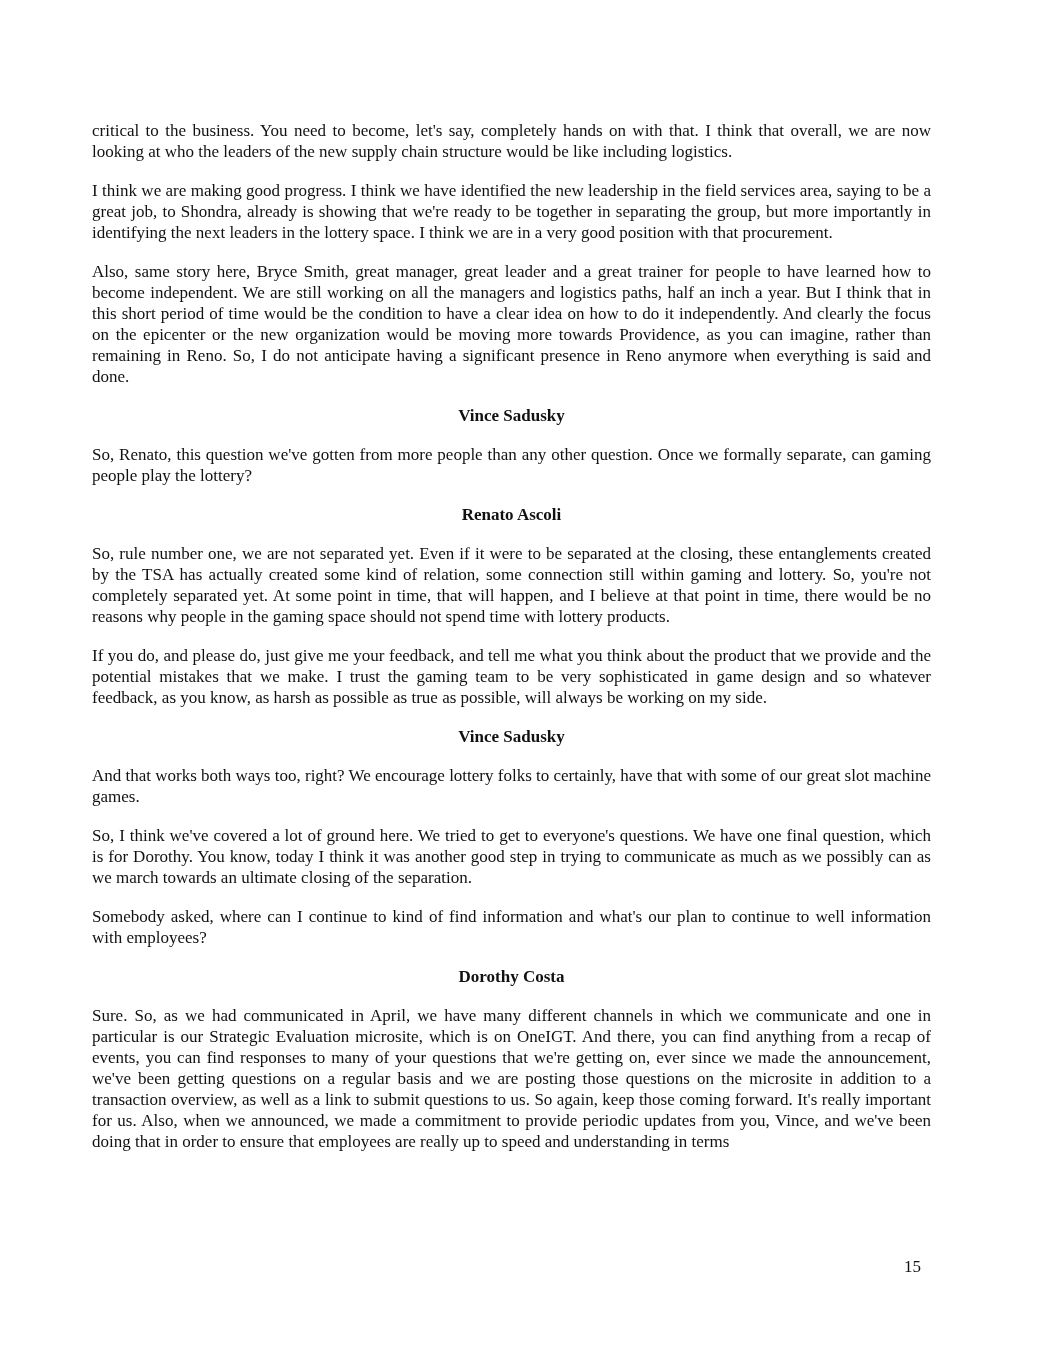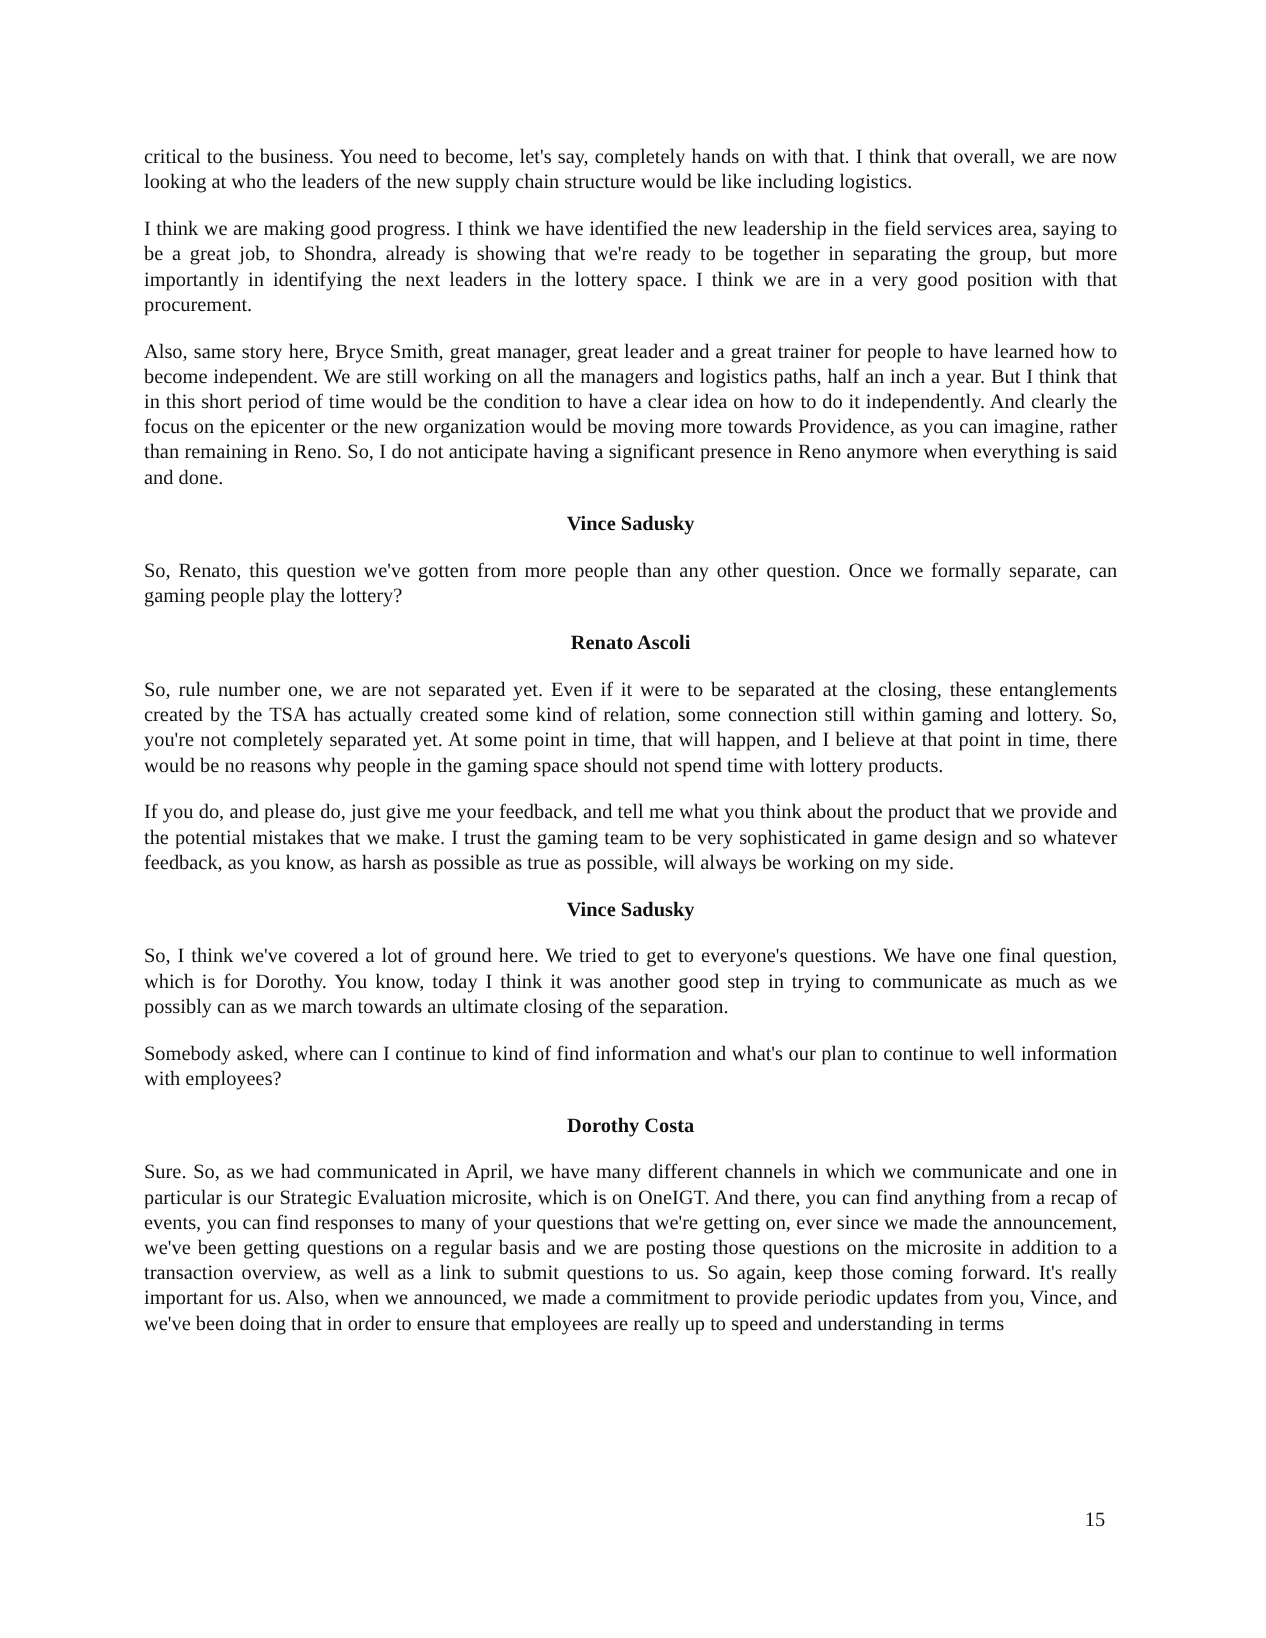--- a/index.html
+++ b/index.html
@@ -6,21 +6,21 @@
     margin: 0;
     padding: 0;
     background: #ffffff;
   }
   .page {
     position: relative;
     box-sizing: border-box;
     width: 1055px;
     height: 1365px;
     background: #ffffff;
-    padding: 120px 124px 0 120px;
+    padding: 120px 124px 0 92px;
     font-family: "Liberation Serif", "DejaVu Serif", serif;
     color: #111111;
     overflow: hidden;
   }
   .para {
     font-size: 17px;
     line-height: 21px;
     text-align: justify;
     margin: 0 0 18px 0;
   }
@@ -47,19 +47,20 @@
   <div class="content">
     <p class="para">critical to the business. You need to become, let's say, completely hands on with that. I think that overall, we are now looking at who the leaders of the new supply chain structure would be like including logistics.</p>
     <p class="para">I think we are making good progress. I think we have identified the new leadership in the field services area, saying to be a great job, to Shondra, already is showing that we're ready to be together in separating the group, but more importantly in identifying the next leaders in the lottery space. I think we are in a very good position with that procurement.</p>
     <p class="para">Also, same story here, Bryce Smith, great manager, great leader and a great trainer for people to have learned how to become independent. We are still working on all the managers and logistics paths, half an inch a year. But I think that in this short period of time would be the condition to have a clear idea on how to do it independently. And clearly the focus on the epicenter or the new organization would be moving more towards Providence, as you can imagine, rather than remaining in Reno. So, I do not anticipate having a significant presence in Reno anymore when everything is said and done.</p>
     <h3 class="speaker">Vince Sadusky</h3>
     <p class="para">So, Renato, this question we've gotten from more people than any other question. Once we formally separate, can gaming people play the lottery?</p>
     <h3 class="speaker">Renato Ascoli</h3>
     <p class="para">So, rule number one, we are not separated yet. Even if it were to be separated at the closing, these entanglements created by the TSA has actually created some kind of relation, some connection still within gaming and lottery. So, you're not completely separated yet. At some point in time, that will happen, and I believe at that point in time, there would be no reasons why people in the gaming space should not spend time with lottery products.</p>
     <p class="para">If you do, and please do, just give me your feedback, and tell me what you think about the product that we provide and the potential mistakes that we make. I trust the gaming team to be very sophisticated in game design and so whatever feedback, as you know, as harsh as possible as true as possible, will always be working on my side.</p>
     <h3 class="speaker">Vince Sadusky</h3>
+    <p class="para">And that works both ways too, right? We encourage lottery folks to certainly, have that with some of our great slot machine games.</p>
     <p class="para">So, I think we've covered a lot of ground here. We tried to get to everyone's questions. We have one final question, which is for Dorothy. You know, today I think it was another good step in trying to communicate as much as we possibly can as we march towards an ultimate closing of the separation.</p>
     <p class="para">Somebody asked, where can I continue to kind of find information and what's our plan to continue to well information with employees?</p>
     <h3 class="speaker">Dorothy Costa</h3>
     <p class="para">Sure. So, as we had communicated in April, we have many different channels in which we communicate and one in particular is our Strategic Evaluation microsite, which is on OneIGT. And there, you can find anything from a recap of events, you can find responses to many of your questions that we're getting on, ever since we made the announcement, we've been getting questions on a regular basis and we are posting those questions on the microsite in addition to a transaction overview, as well as a link to submit questions to us. So again, keep those coming forward. It's really important for us. Also, when we announced, we made a commitment to provide periodic updates from you, Vince, and we've been doing that in order to ensure that employees are really up to speed and understanding in terms</p>
   </div>
   <div class="page-number">15</div>
 </div>
 
 </body></html>

